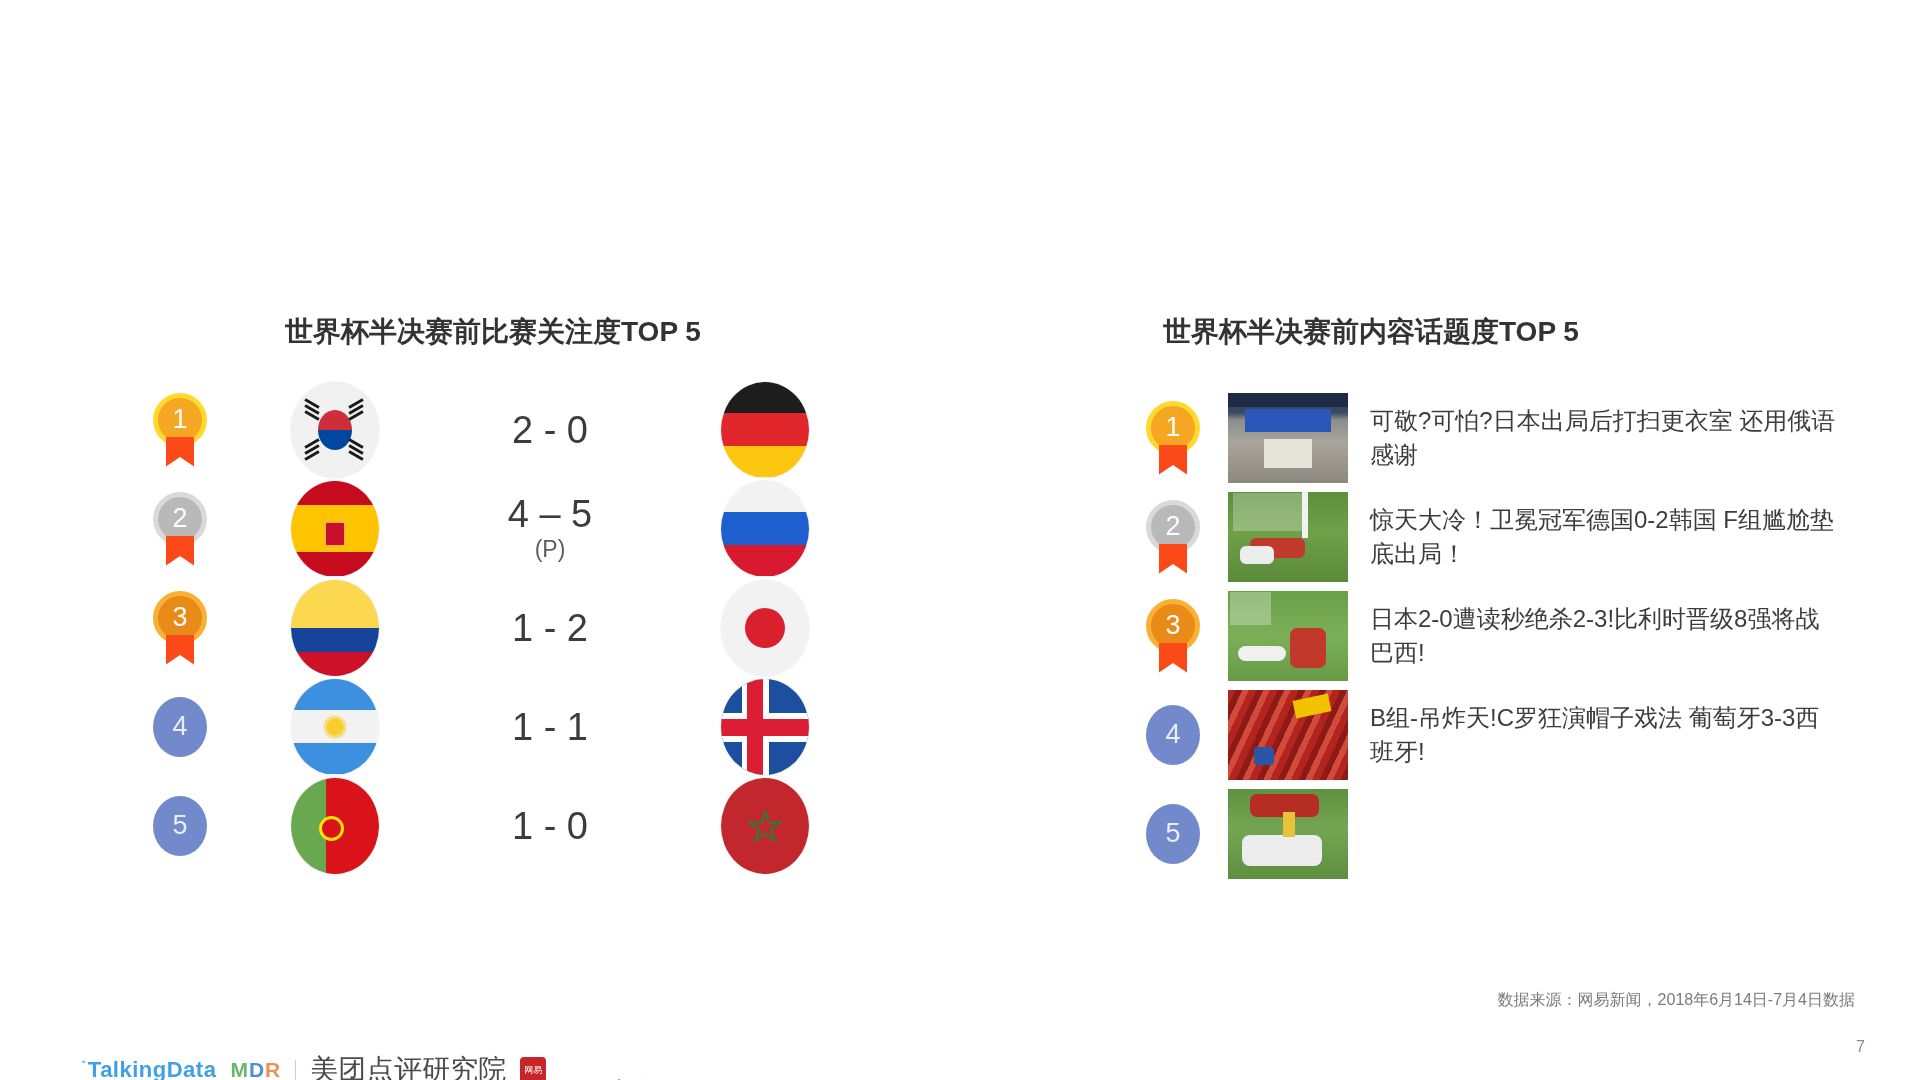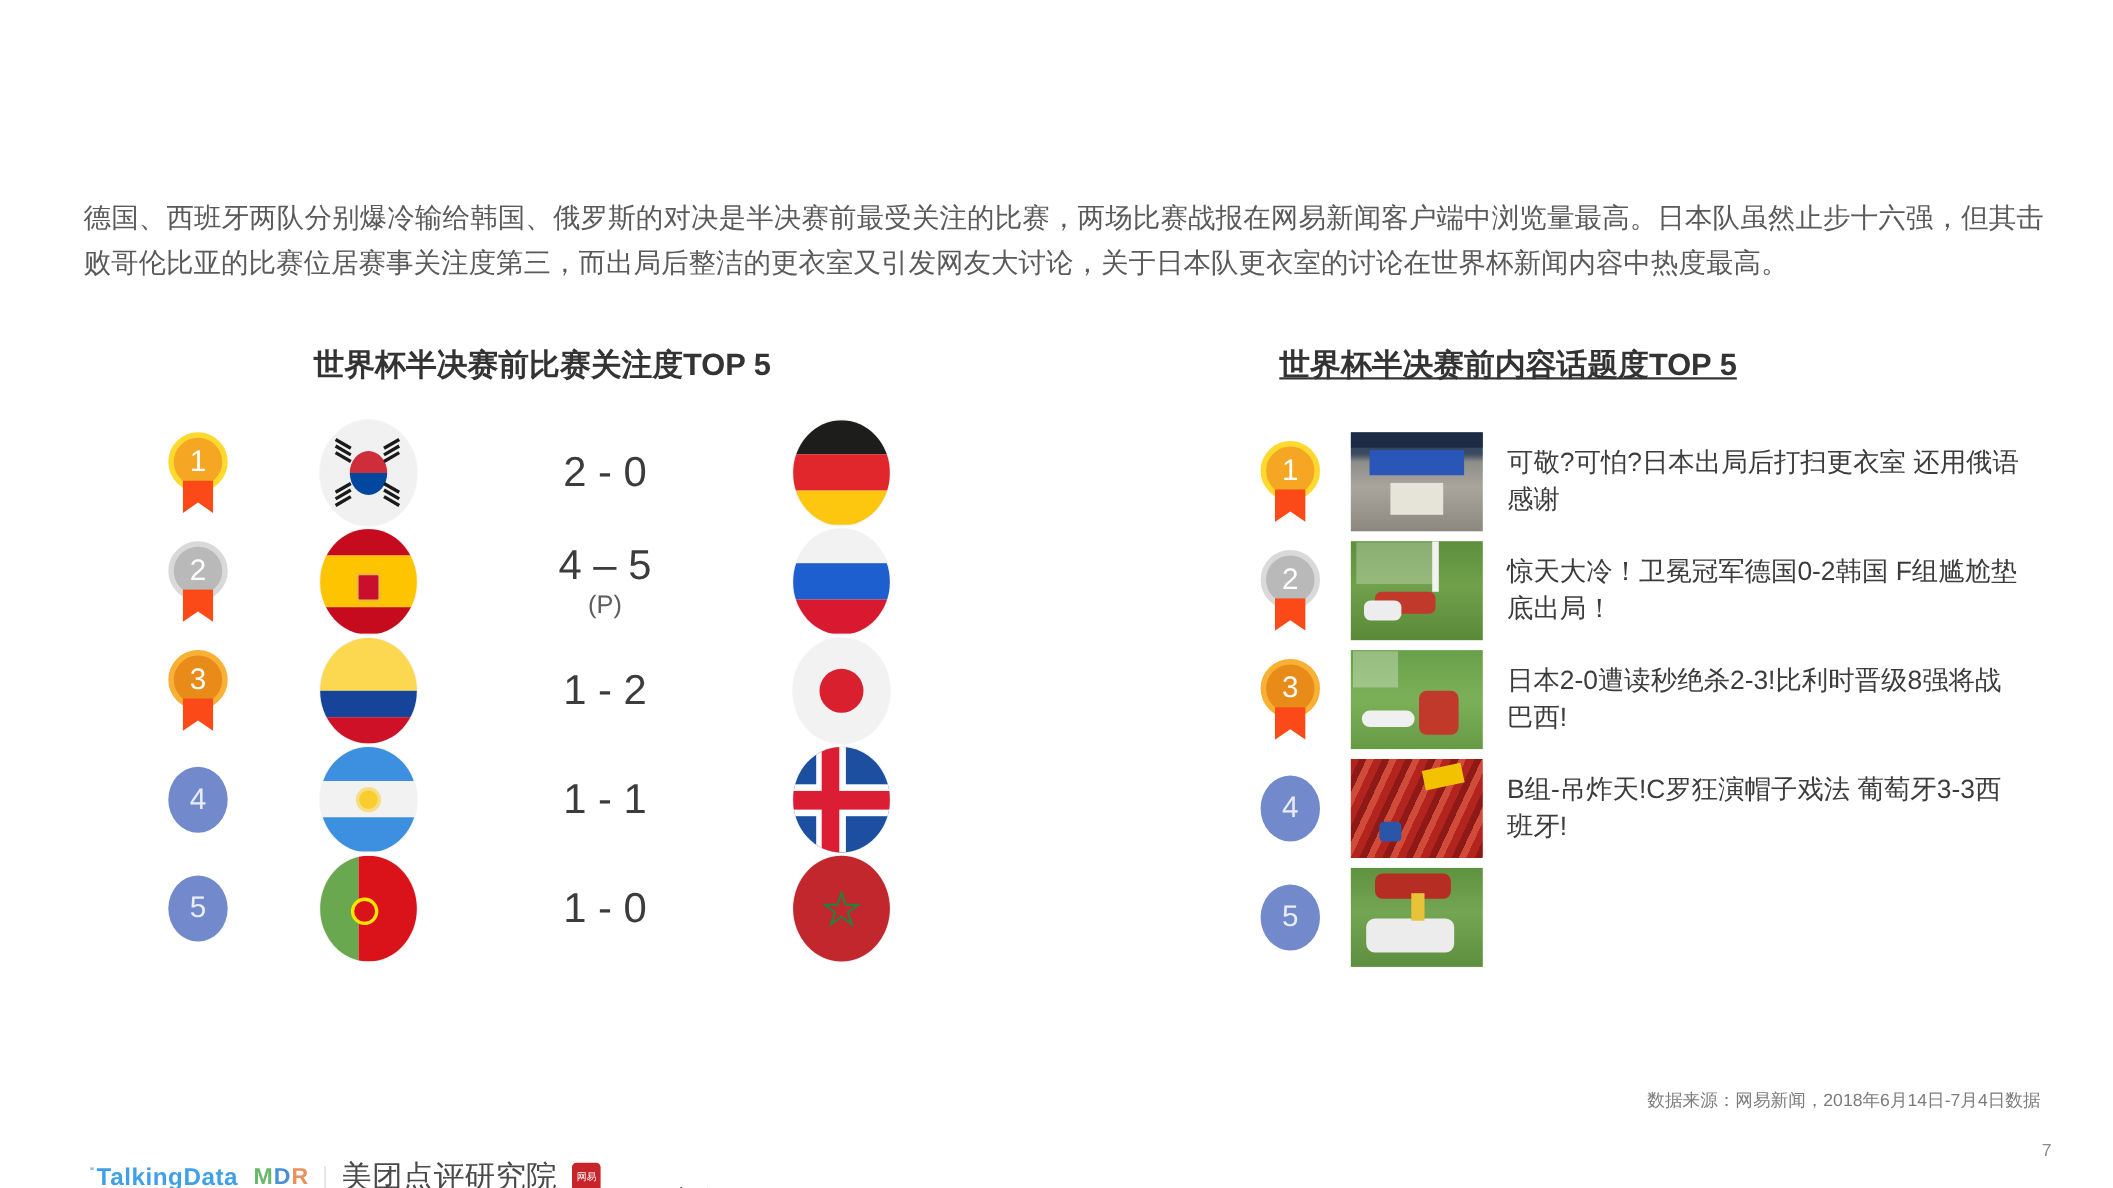--- a/index.html
+++ b/index.html
@@ -22,21 +22,21 @@
     font-size: 25px; line-height: 41px; color: #5a5a5a;
     text-align: justify;
   }
 
   
   .sec-head {
     position: absolute; font-size: 28px; font-weight: bold; color: #333333;
     white-space: nowrap;
   }
   #head-left  { left: 285px;  top: 313px; }
-  #head-right { left: 1163px; top: 313px; text-decoration: underline; }
+  #head-right { left: 1163px; top: 313px; }
 
   
   #panel-left { position: absolute; left: 120px; top: 380px; width: 820px; }
   .match-row {
     position: relative; height: 99px; display: flex; align-items: center;
   }
   .rank-cell { width: 120px; display:flex; justify-content:center; align-items:center; }
   .flag-cell { width: 190px; display:flex; justify-content:center; align-items:center; }
   .score-cell {
     width: 240px; text-align: center; color: #3c3c3c;
@@ -156,21 +156,20 @@
   .mt-text { font-size:28px; color:#4a4a4a; }
   .nete-box { width:26px; height:26px; background:#c8252b; border-radius:4px;
     display:flex; align-items:center; justify-content:center; color:#fff; font-size:9px; line-height:9px; }
   .nete-text { font-size:26px; color:#3a3a3a;margin-top:45px; }
 </style>
 </head>
 <body>
 
 <div class="slide">
 
-  <div class="lede">德国、西班牙两队分别爆冷输给韩国、俄罗斯的对决是半决赛前最受关注的比赛，两场比赛战报在网易新闻客户端中浏览量最高。日本队虽然止步十六强，但其击败哥伦比亚的比赛位居赛事关注度第三，而出局后整洁的更衣室又引发网友大讨论，关于日本队更衣室的讨论在世界杯新闻内容中热度最高。</div>
 
   <div class="sec-head" id="head-left">世界杯半决赛前比赛关注度TOP 5</div>
   <div class="sec-head" id="head-right">世界杯半决赛前内容话题度TOP 5</div>
 
   <div id="panel-left">
 
     <div class="match-row">
       <div class="rank-cell">
         <div class="medal gold">
           <div class="disc">1</div>

